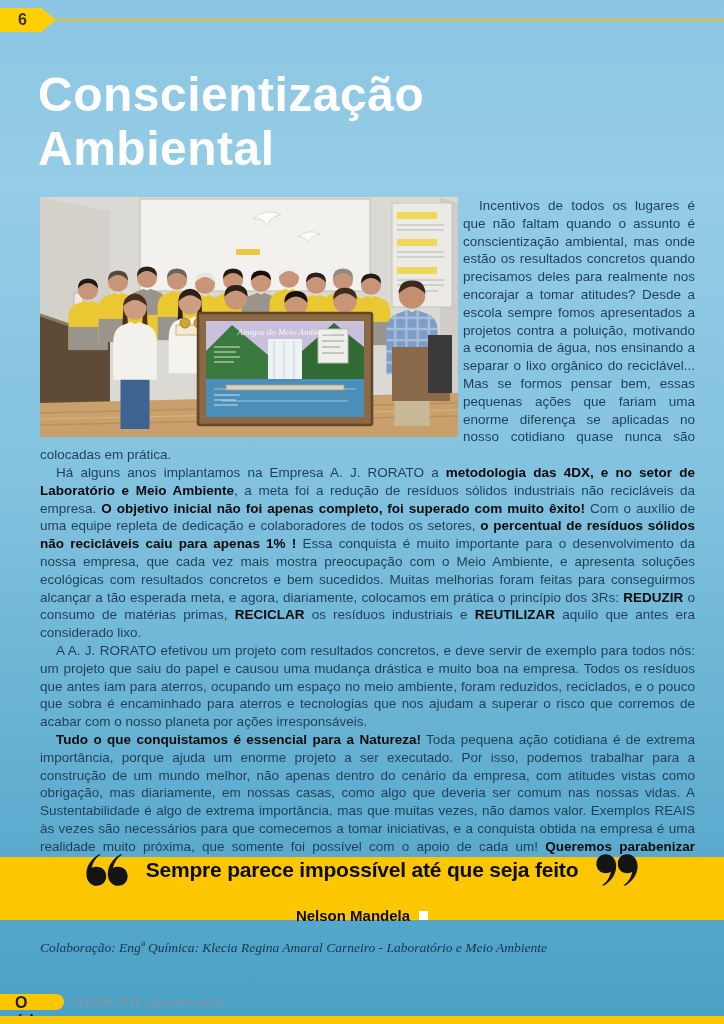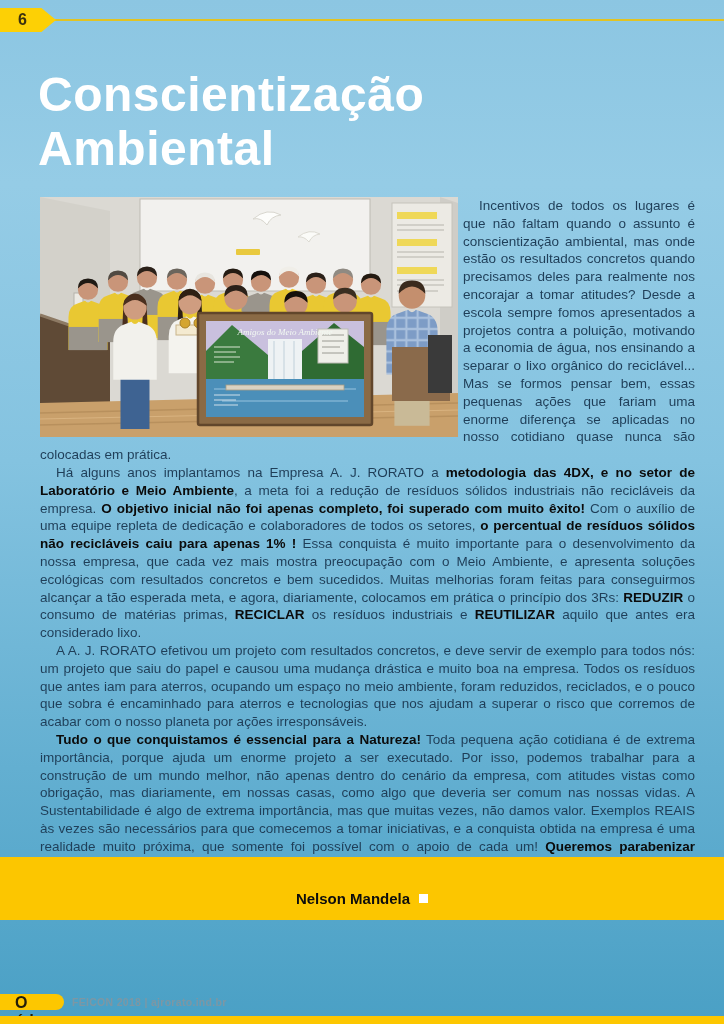--- a/index.html
+++ b/index.html
@@ -176,26 +176,38 @@
       </svg>
     </div>
 
   <p><span>Incentivos de todos os lugares é que não faltam quando o assunto é conscientização ambiental, mas onde estão os resultados concretos quando precisamos deles para realmente nos encorajar a tomar atitudes? Desde a escola sempre fomos apresentados a projetos contra a poluição, motivando a economia de água, nos ensinando a separar o lixo orgânico do reciclável... Mas se formos pensar bem, essas pequenas ações que fariam uma enorme diferença se aplicadas no nosso cotidiano quase nunca são colocadas em prática.</span></p>
       <p><span>Há alguns anos implantamos na Empresa A. J. RORATO a </span><b>metodologia das 4DX, e no setor de Laboratório e Meio Ambiente</b><span>, a meta foi a redução de resíduos sólidos industriais não recicláveis da empresa. </span><b>O objetivo inicial não foi apenas completo, foi superado com muito êxito!</b><span> Com o auxílio de uma equipe repleta de dedicação e colaboradores de todos os setores, </span><b>o percentual de resíduos sólidos não recicláveis caiu para apenas 1% !</b><span> Essa conquista é muito importante para o desenvolvimento da nossa empresa, que cada vez mais mostra preocupação com o Meio Ambiente, e apresenta soluções ecológicas com resultados concretos e bem sucedidos. Muitas melhorias foram feitas para conseguirmos alcançar a tão esperada meta, e agora, diariamente, colocamos em prática o princípio dos 3Rs: </span><b>REDUZIR</b><span> o consumo de matérias primas, </span><b>RECICLAR</b><span> os resíduos industriais e </span><b>REUTILIZAR</b><span> aquilo que antes era considerado lixo.</span></p>
       <p><span>A A. J. RORATO efetivou um projeto com resultados concretos, e deve servir de exemplo para todos nós: um projeto que saiu do papel e causou uma mudança drástica e muito boa na empresa. Todos os resíduos que antes iam para aterros, ocupando um espaço no meio ambiente, foram reduzidos, reciclados, e o pouco que sobra é encaminhado para aterros e tecnologias que nos ajudam a superar o risco que corremos de acabar com o nosso planeta por ações irresponsáveis.</span></p>
       <p><b>Tudo o que conquistamos é essencial para a Natureza!</b><span> Toda pequena ação cotidiana é de extrema importância, porque ajuda um enorme projeto a ser executado. Por isso, podemos trabalhar para a construção de um mundo melhor, não apenas dentro do cenário da empresa, com atitudes vistas como obrigação, mas diariamente, em nossas casas, como algo que deveria ser comum nas nossas vidas. A Sustentabilidade é algo de extrema importância, mas que muitas vezes, não damos valor. Exemplos REAIS às vezes são necessários para que comecemos a tomar iniciativas, e a conquista obtida na empresa é uma realidade muito próxima, que somente foi possível com o apoio de cada um! </span><b>Queremos parabenizar novamente a todos pelo esforço e colaboração com o projeto!</b><span> E vale lembrar que:</span></p>
     </div>
 
   <div class="quote-banner">
+    <div class="quote-row">
+      <svg class="qmark" viewBox="0 0 58 42">
+        <path d="M19,1 C10,6 3,15 3,26 C3,35 9,41 16,41 C23,41 28,36 28,29 C28,22 23,17 16,17 C13,17 11,17.6 9.6,18.7 C11.4,11.5 14.6,5.5 21,1.8 Z"></path>
+        <path transform="translate(27,0)" d="M19,1 C10,6 3,15 3,26 C3,35 9,41 16,41 C23,41 28,36 28,29 C28,22 23,17 16,17 C13,17 11,17.6 9.6,18.7 C11.4,11.5 14.6,5.5 21,1.8 Z"></path>
+      </svg>
+      <span class="quote-text">Sempre parece impossível até que seja feito</span>
+      <svg class="qmark close" viewBox="0 0 58 42">
+        <path d="M19,1 C10,6 3,15 3,26 C3,35 9,41 16,41 C23,41 28,36 28,29 C28,22 23,17 16,17 C13,17 11,17.6 9.6,18.7 C11.4,11.5 14.6,5.5 21,1.8 Z"></path>
+        <path transform="translate(27,0)" d="M19,1 C10,6 3,15 3,26 C3,35 9,41 16,41 C23,41 28,36 28,29 C28,22 23,17 16,17 C13,17 11,17.6 9.6,18.7 C11.4,11.5 14.6,5.5 21,1.8 Z"></path>
+      </svg>
+    </div>
     <div class="quote-author-row">
       <span class="quote-author">Nelson Mandela</span>
       <span class="end-square"></span>
     </div>
   </div>
 
+  <div class="collab">Colaboração: Engª Química: Klecia Regina Amaral Carneiro - Laboratório e Meio Ambiente</div>
 
   <div class="footer-badge">
     <span>O éden</span>
   </div>
   <div class="footer-info">FEICON 2018 | ajrorato.ind.br</div>
   <div class="bottom-bar"></div>
 
 </div>
 
 </body></html>

